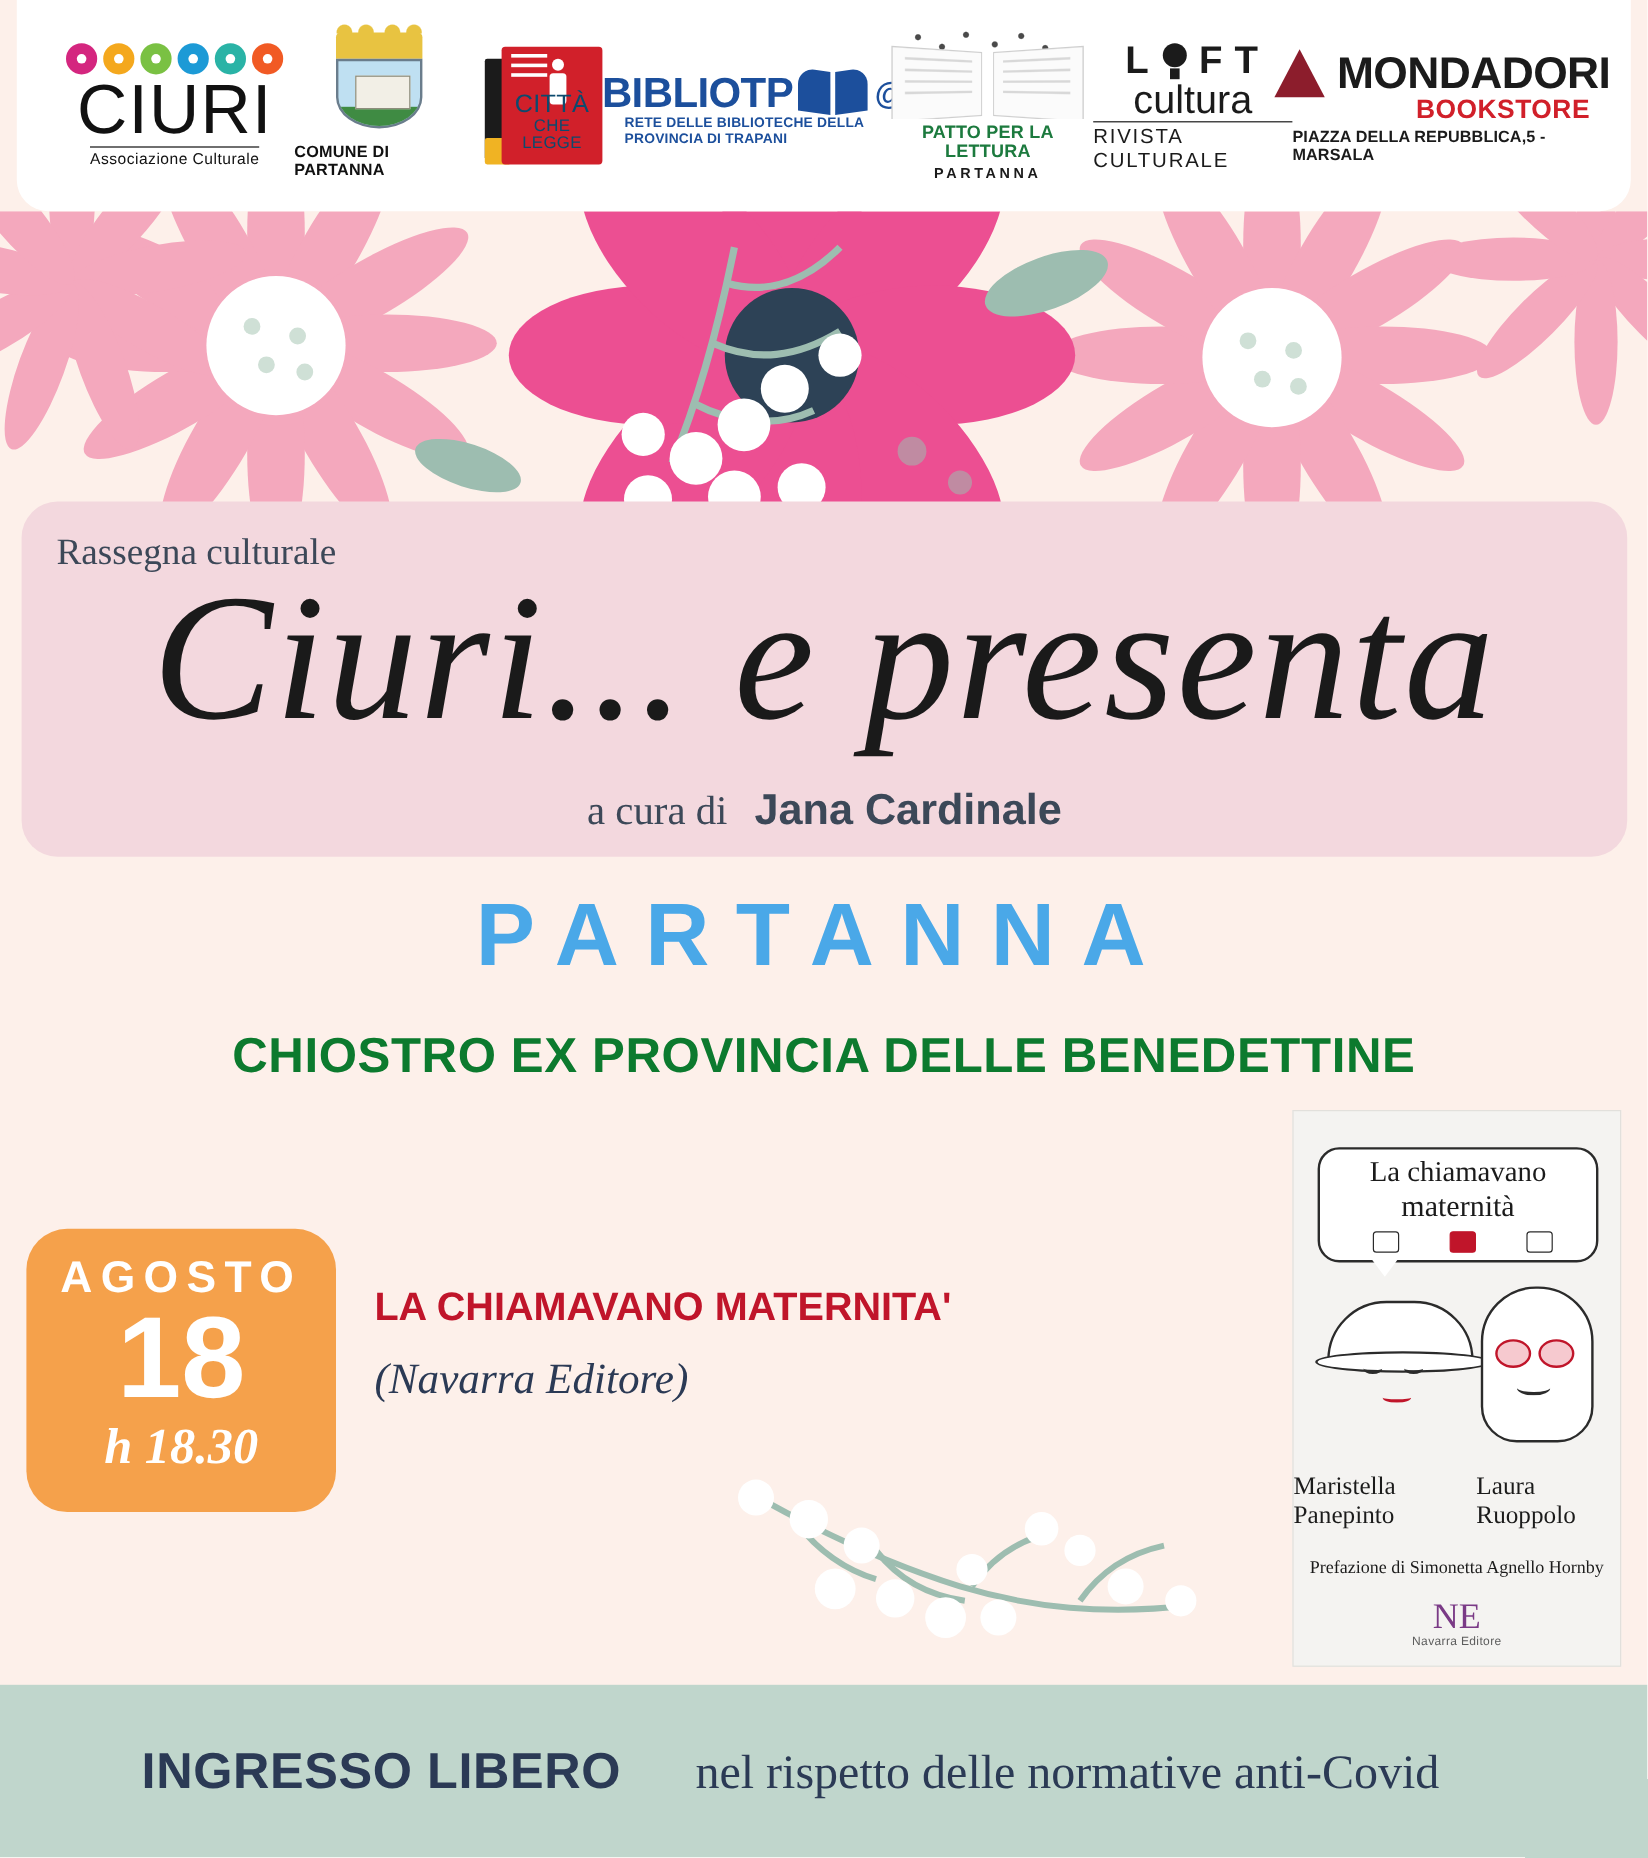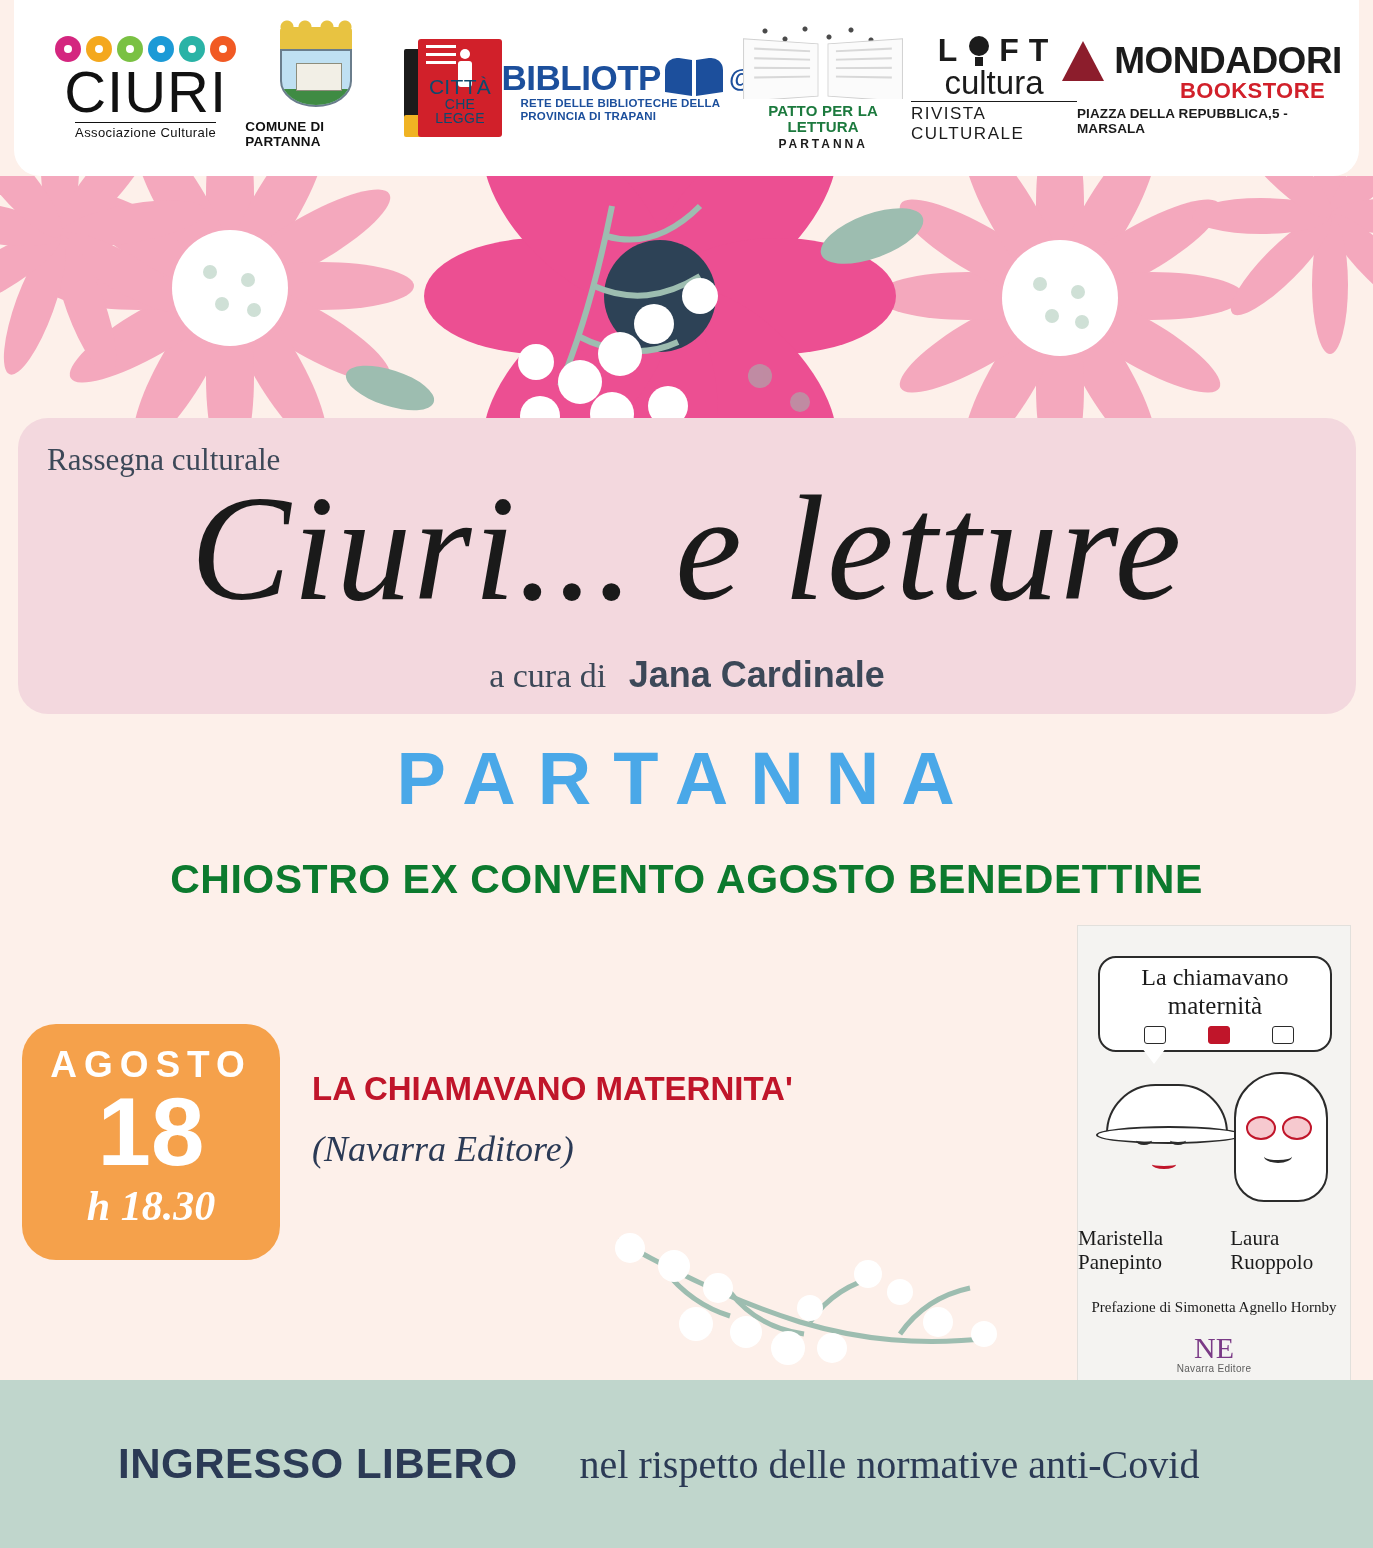--- a/index.html
+++ b/index.html
@@ -512,21 +512,21 @@
   }
 
   
   .sprig {
     position:absolute; left:600px; top:1230px; width:420px; height:180px; z-index:2;
   }
 
   
   .footer {
     position: absolute;
-    left: 0; bottom: 0; width: 1373px; height: 168px;
+    left: 0; bottom: 0; width: 1373px; height: 144px;
     background: #c0d6cc;
     z-index: 5;
     display: flex;
     align-items: center;
     padding-left: 118px;
     box-sizing: border-box;
   }
   .footer .free {
     font-size: 42px;
     font-weight: bold;
@@ -749,29 +749,29 @@
 
       <g fill="#9dbdb0">
         <ellipse cx="872" cy="60" rx="54" ry="22" transform="rotate(-20 872 60)"></ellipse>
         <ellipse cx="390" cy="212" rx="46" ry="18" transform="rotate(18 390 212)"></ellipse>
       </g>
     </svg>
   </div>
 
   <div class="title-plate">
     <div class="rassegna">Rassegna culturale</div>
-    <div class="script-title">Ciuri... e letture</div>
+    <div class="script-title">Ciuri... e presenta</div>
     <div class="acura">
       <span>a cura di</span>
       <b>Jana Cardinale</b>
     </div>
   </div>
 
   <div class="partanna">PARTANNA</div>
-  <div class="venue">CHIOSTRO EX CONVENTO AGOSTO BENEDETTINE</div>
+  <div class="venue">CHIOSTRO EX PROVINCIA DELLE BENEDETTINE</div>
 
   <div class="date-badge">
     <div class="date-month">AGOSTO</div>
     <div class="date-day">18</div>
     <div class="date-hour">h 18.30</div>
   </div>
 
   <div class="event-block">
     <div class="book-title">LA CHIAMAVANO MATERNITA'</div>
     <div class="publisher">(Navarra Editore)</div>

